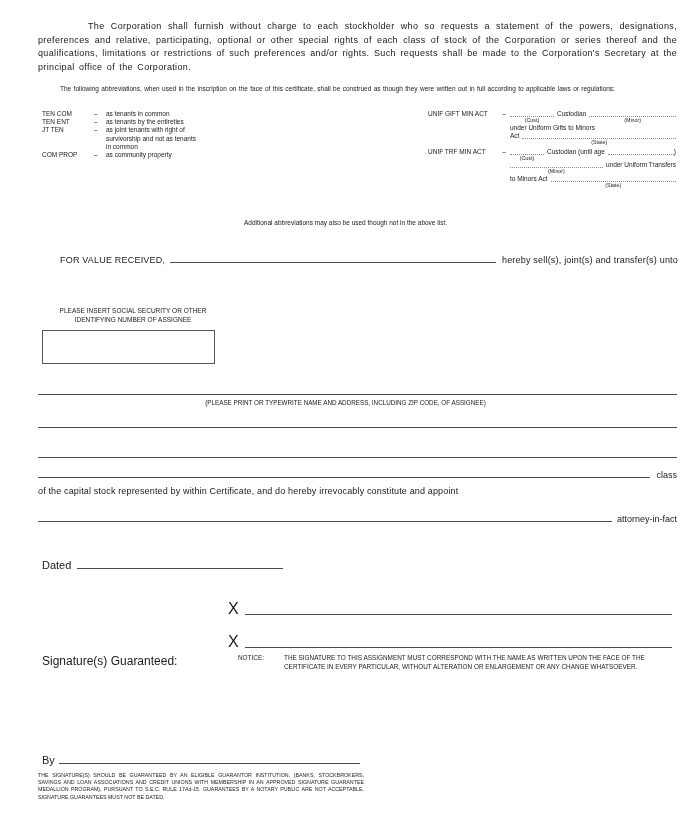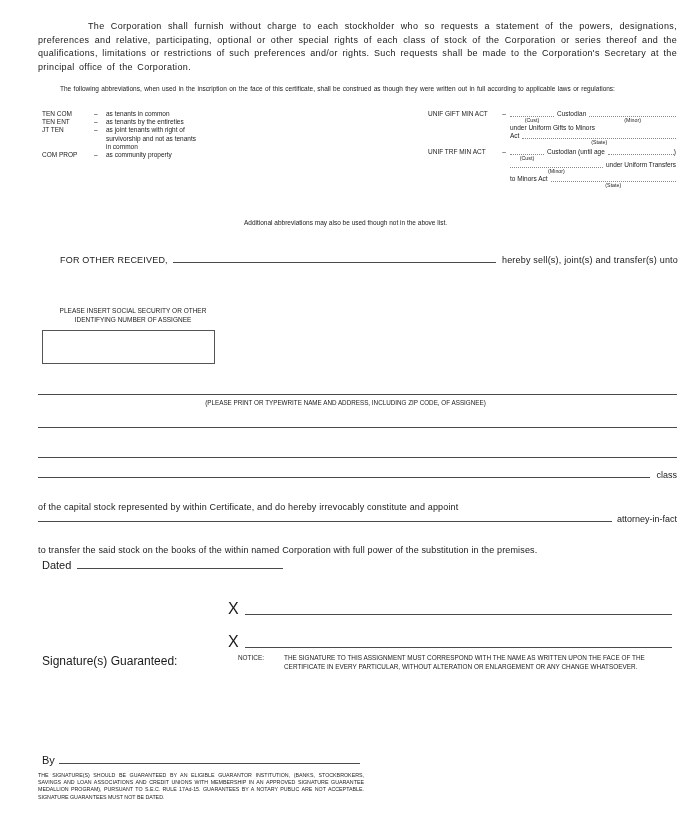--- a/index.html
+++ b/index.html
@@ -55,21 +55,21 @@
   .vr-row .blank { margin-left:5px; margin-right:6px; }
 
   .ssn-label { left:40px; top:307px; width:186px; text-align:center; font-size:6.5px; line-height:8.5px; }
   .ssn-box { left:42px; top:330px; width:173px; height:34px; border:1px solid #555; background:#fff; }
 
   .hline { left:38px; width:639px; border-top:1px solid #4a4a4a; }
   .caption-center { left:0; top:399px; width:691px; text-align:center; font-size:6.3px; }
 
   .shares-row { left:38px; top:468px; width:639px; font-size:9px; height:12px; }
   .shares-row .blank { margin-right:6px; }
-  .body-line { left:38px; width:639px; font-size:9px; letter-spacing:.15px;margin-top:16px; }
+  .body-line { left:38px; width:639px; font-size:9px; letter-spacing:.15px; }
 
   .attorney-row { left:38px; top:512px; width:639px; font-size:9px; height:12px; }
   .attorney-row .blank { margin-right:5px; }
 
   .dated-row { left:42px; top:558px; width:250px; font-size:11px; height:13px; }
   .dated-row .blank { width:206px; margin-left:6px; }
 
   .x-row { left:228px; top:598px; width:444px; height:20px; }
   .x-row.second { top:631px; }
   .x-mark { font-size:16px; line-height:18px; }
@@ -176,21 +176,21 @@
             <span class="usub">(State)</span>
           </span>
         </div>
       </span>
     </div>
   </div>
 
   <div class="abs note-center">Additional abbreviations may also be used though not in the above list.</div>
 
   <div class="abs vr-row fillrow">
-    <span>FOR OTHER RECEIVED,</span>
+    <span>FOR VALUE RECEIVED,</span>
     <span class="blank flex"></span>
     <span>hereby sell(s), joint(s) and transfer(s) unto</span>
   </div>
 
   <div class="abs ssn-label">
     <div>PLEASE INSERT SOCIAL SECURITY OR OTHER</div>
     <div>IDENTIFYING NUMBER OF ASSIGNEE</div>
   </div>
   <div class="abs ssn-box"></div>
 
@@ -202,21 +202,20 @@
   <div class="abs shares-row fillrow">
     <span class="blank flex"></span>
     <span>class</span>
   </div>
   <div class="abs body-line" style="top:486px">of the capital stock represented by within Certificate, and do hereby irrevocably constitute and appoint</div>
 
   <div class="abs attorney-row fillrow">
     <span class="blank flex"></span>
     <span>attorney-in-fact</span>
   </div>
-  <div class="abs body-line" style="top:529px">to transfer the said stock on the books of the within named Corporation with full power of the substitution in the premises.</div>
 
   <div class="abs dated-row fillrow">
     <span>Dated</span>
     <span class="blank"></span>
   </div>
 
   <div class="abs x-row fillrow">
     <span class="x-mark">X</span>
     <span class="blank flex"></span>
   </div>

